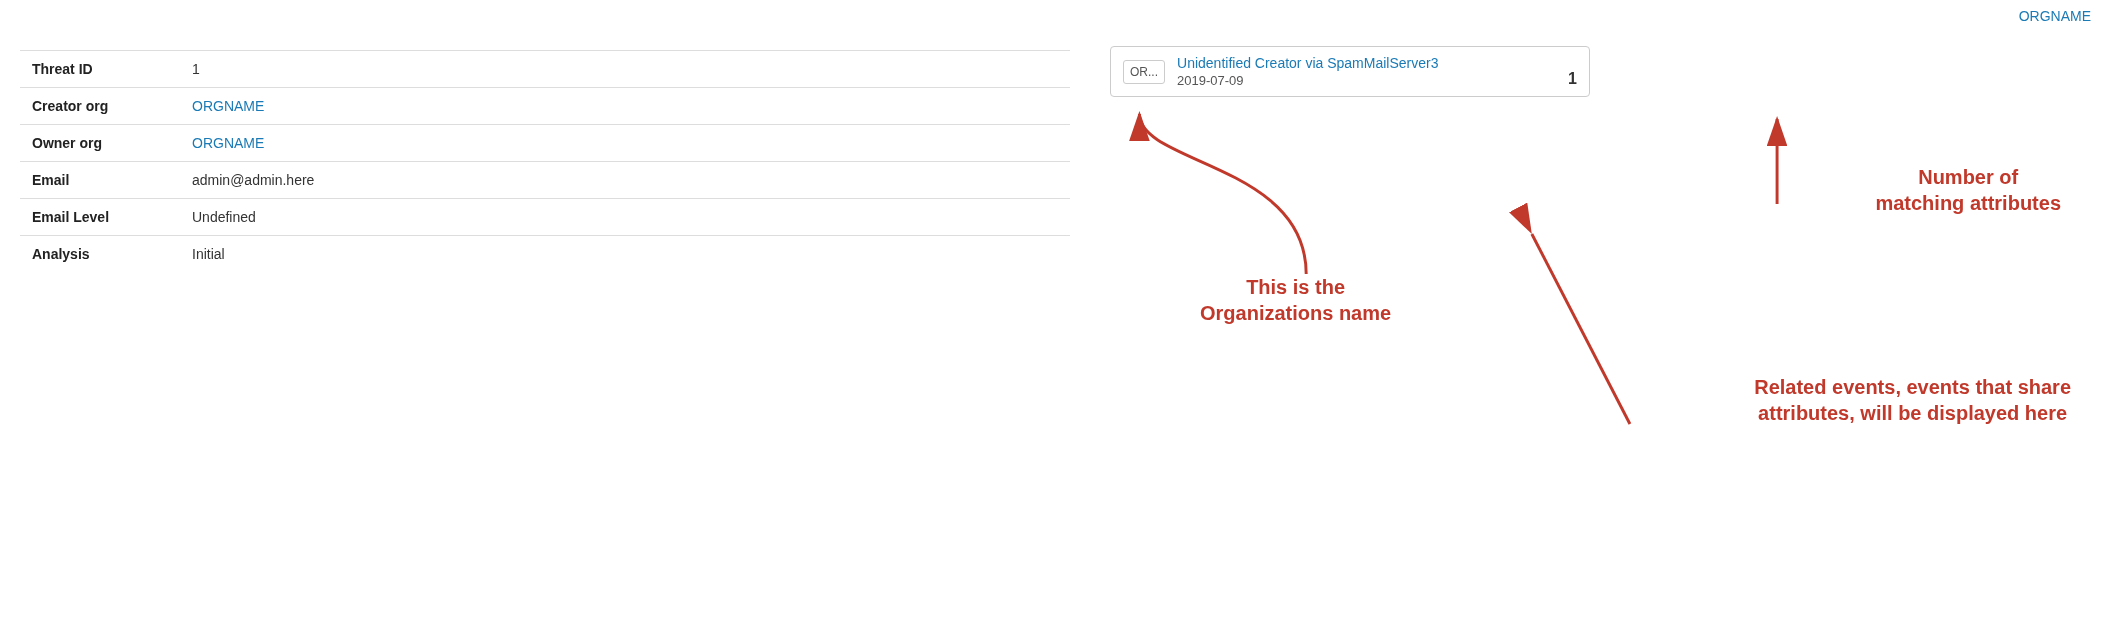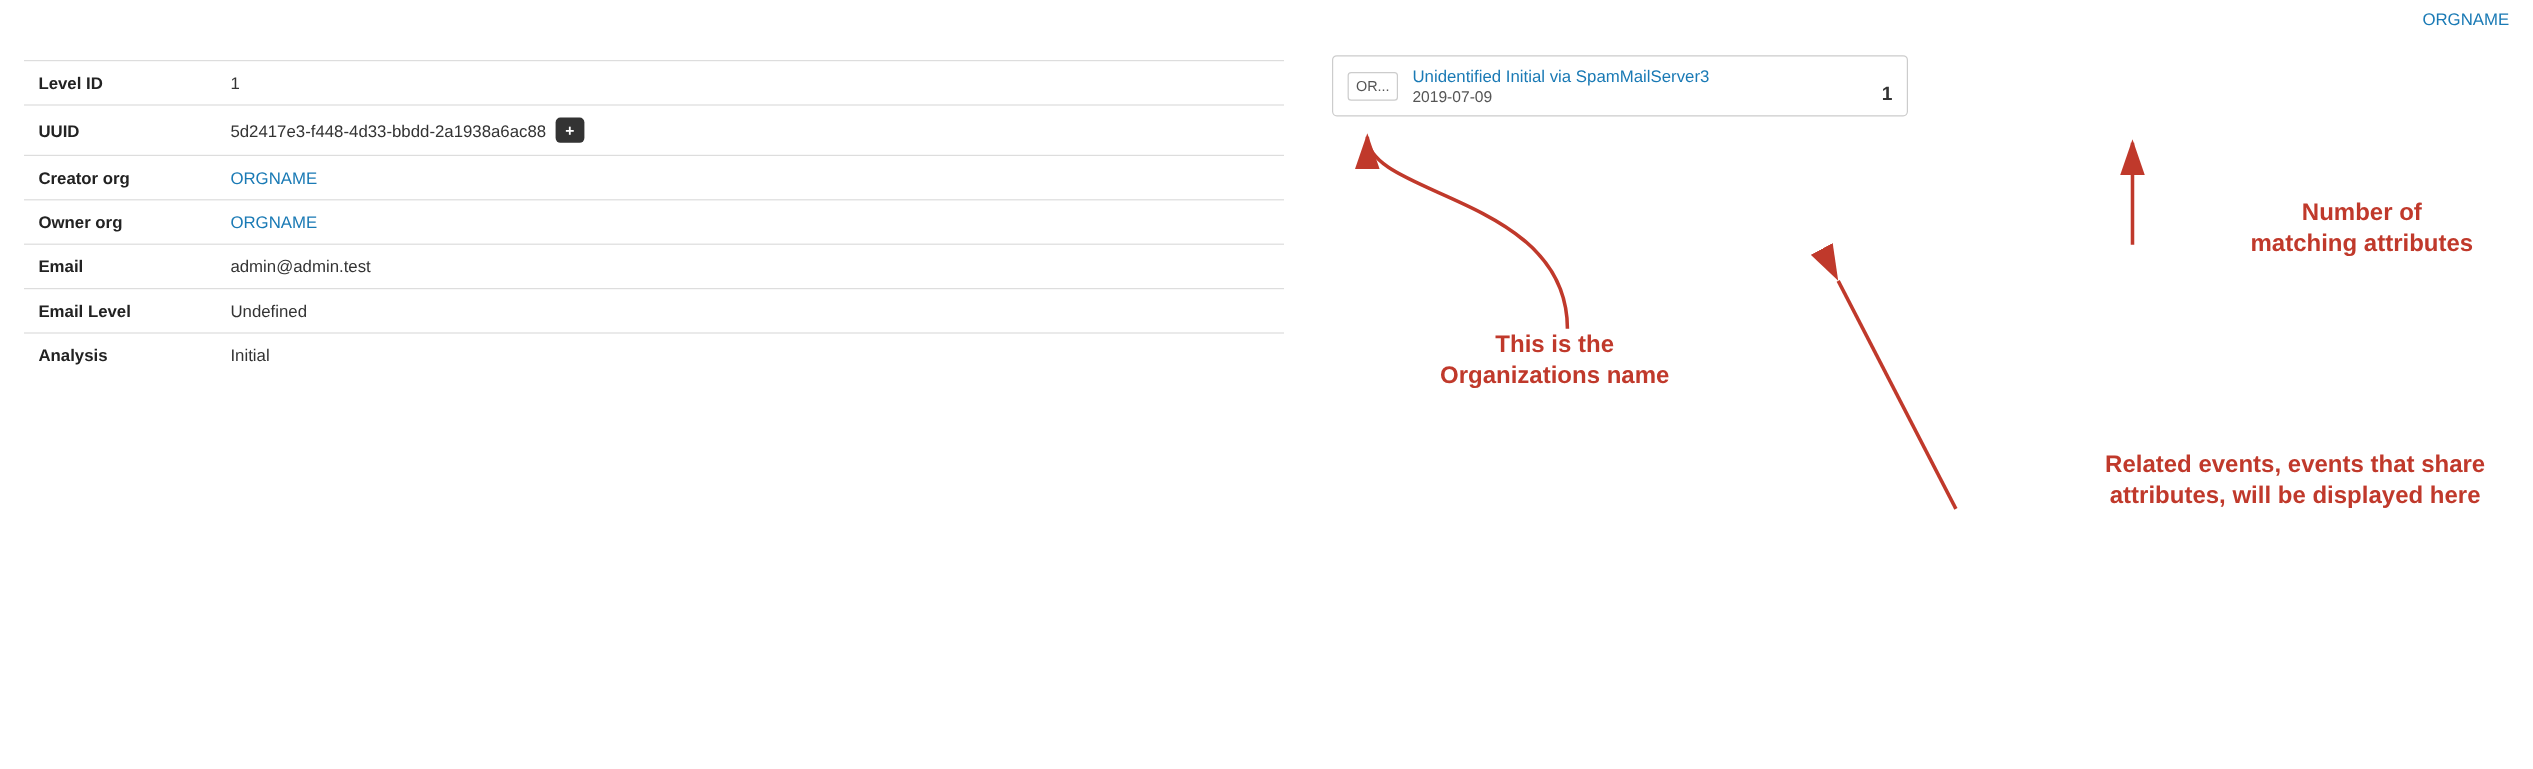--- a/index.html
+++ b/index.html
@@ -185,64 +185,55 @@
 </div>
 
 <div class="main-layout">
 
   <div class="left-panel">
     <h1 class="page-title"></h1>
 
     <table class="info-table">
       <tbody id="info-rows">
           <tr>
-            <td>Level ID</td>
+            <td>Threat ID</td>
             <td>1</td>
-          </tr>
-          <tr>
-            <td>UUID</td>
-            <td>
-              <div class="uuid-container">
-                <span>5d2417e3-f448-4d33-bbdd-2a1938a6ac88</span>
-                <button class="copy-btn">+</button>
-              </div>
-            </td>
           </tr>
           <tr>
             <td>Creator org</td>
             <td><a class="link-blue">ORGNAME</a></td>
           </tr>
           <tr>
             <td>Owner org</td>
             <td><a class="link-blue">ORGNAME</a></td>
           </tr>
           <tr>
             <td>Email</td>
-            <td>admin@admin.test</td>
+            <td>admin@admin.here</td>
           </tr>
           <tr>
             <td>Email Level</td>
             <td>Undefined</td>
           </tr>
           <tr>
             <td>Analysis</td>
             <td>Initial</td>
           </tr>
         </tbody>
     </table>
   </div>
 
   <div class="right-panel">
     <h2 class="related-events-title"></h2>
 
     <div id="related-events-list">
         <div class="related-event-card">
           <div class="org-badge">OR...</div>
           <div class="event-info">
-            <div class="event-title">Unidentified Initial via SpamMailServer3</div>
+            <div class="event-title">Unidentified Creator via SpamMailServer3</div>
             <div class="event-date">2019-07-09</div>
           </div>
           <div class="event-count">1</div>
         </div>
       </div>
 
     <div class="annotation-label" style="left: 90px; top: 240px; font-size: 20px;">
       This is the<br>Organizations name
     </div>
 

